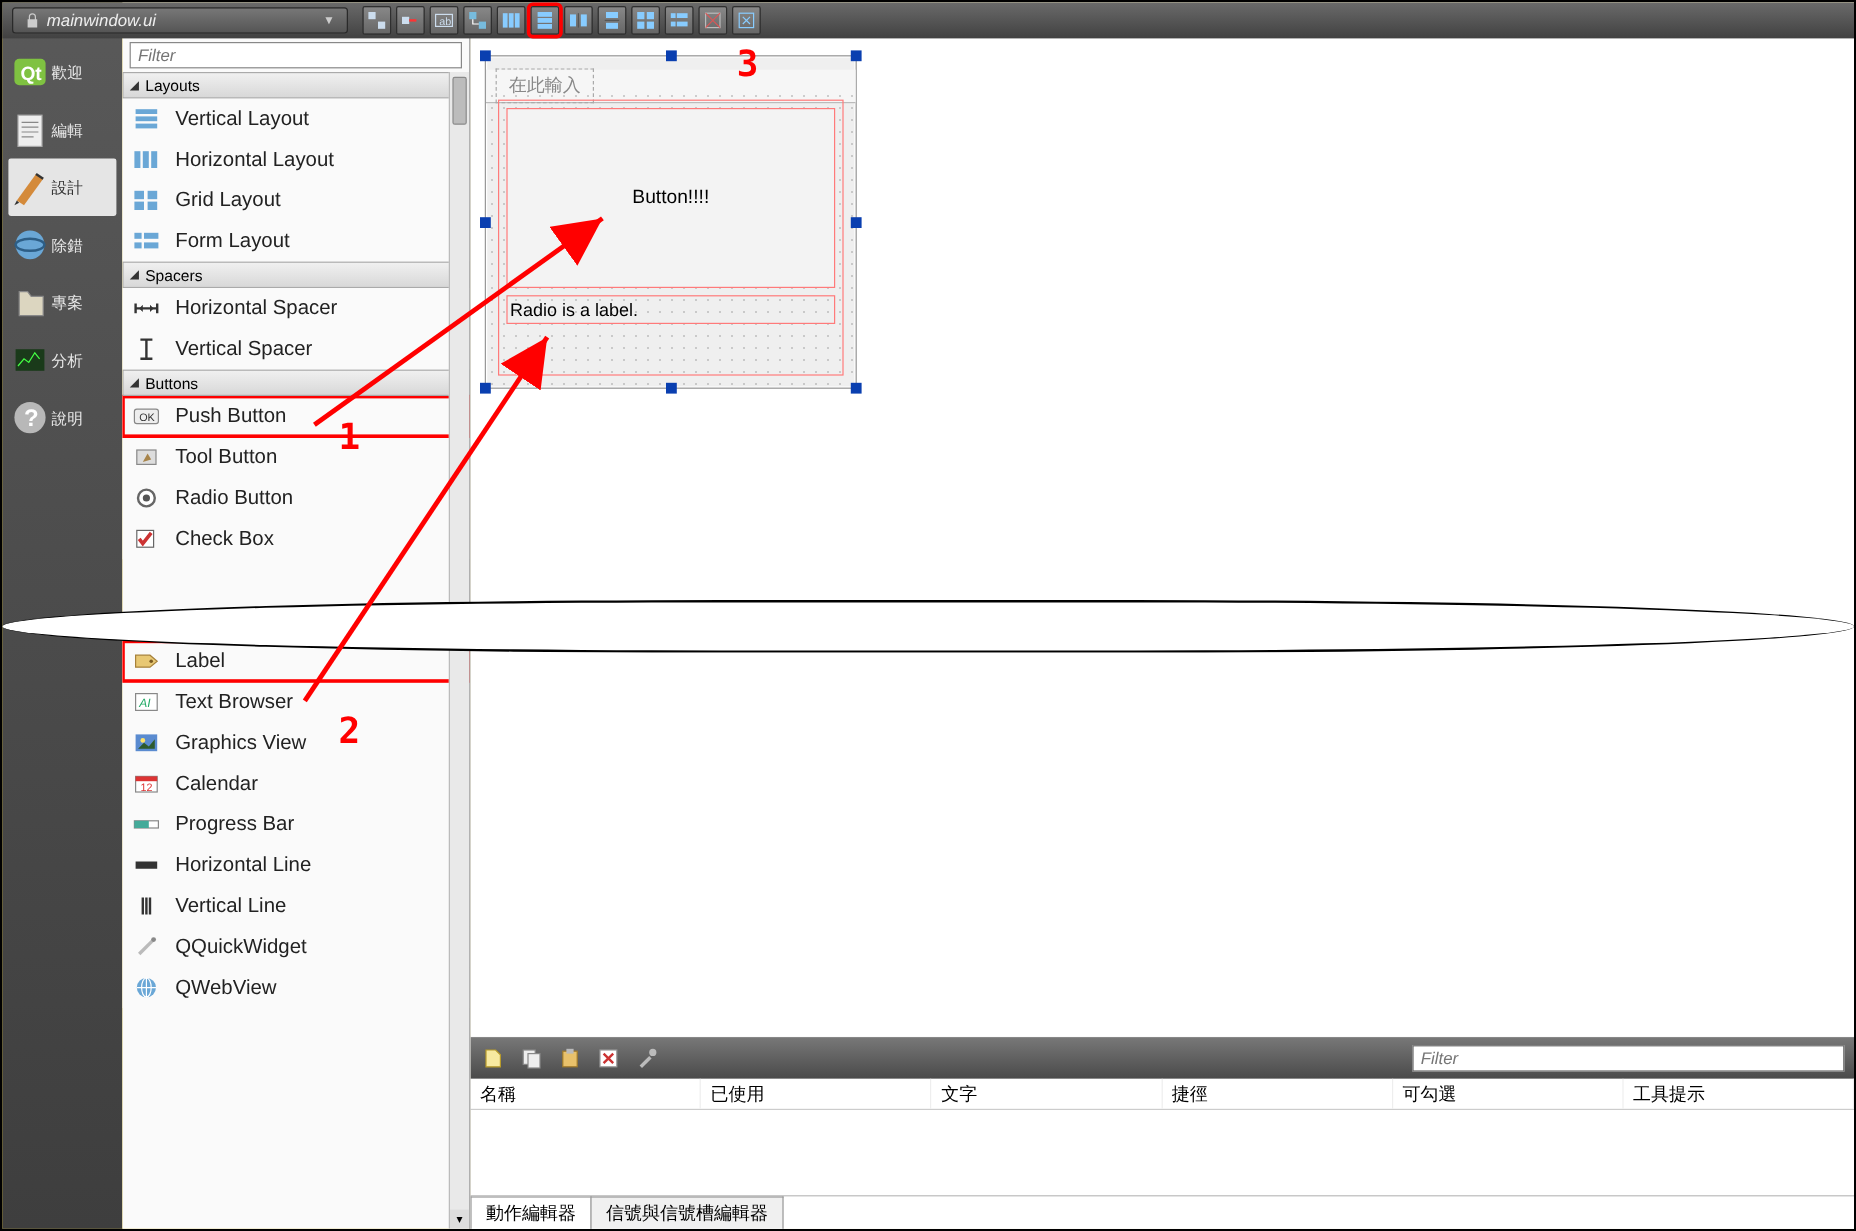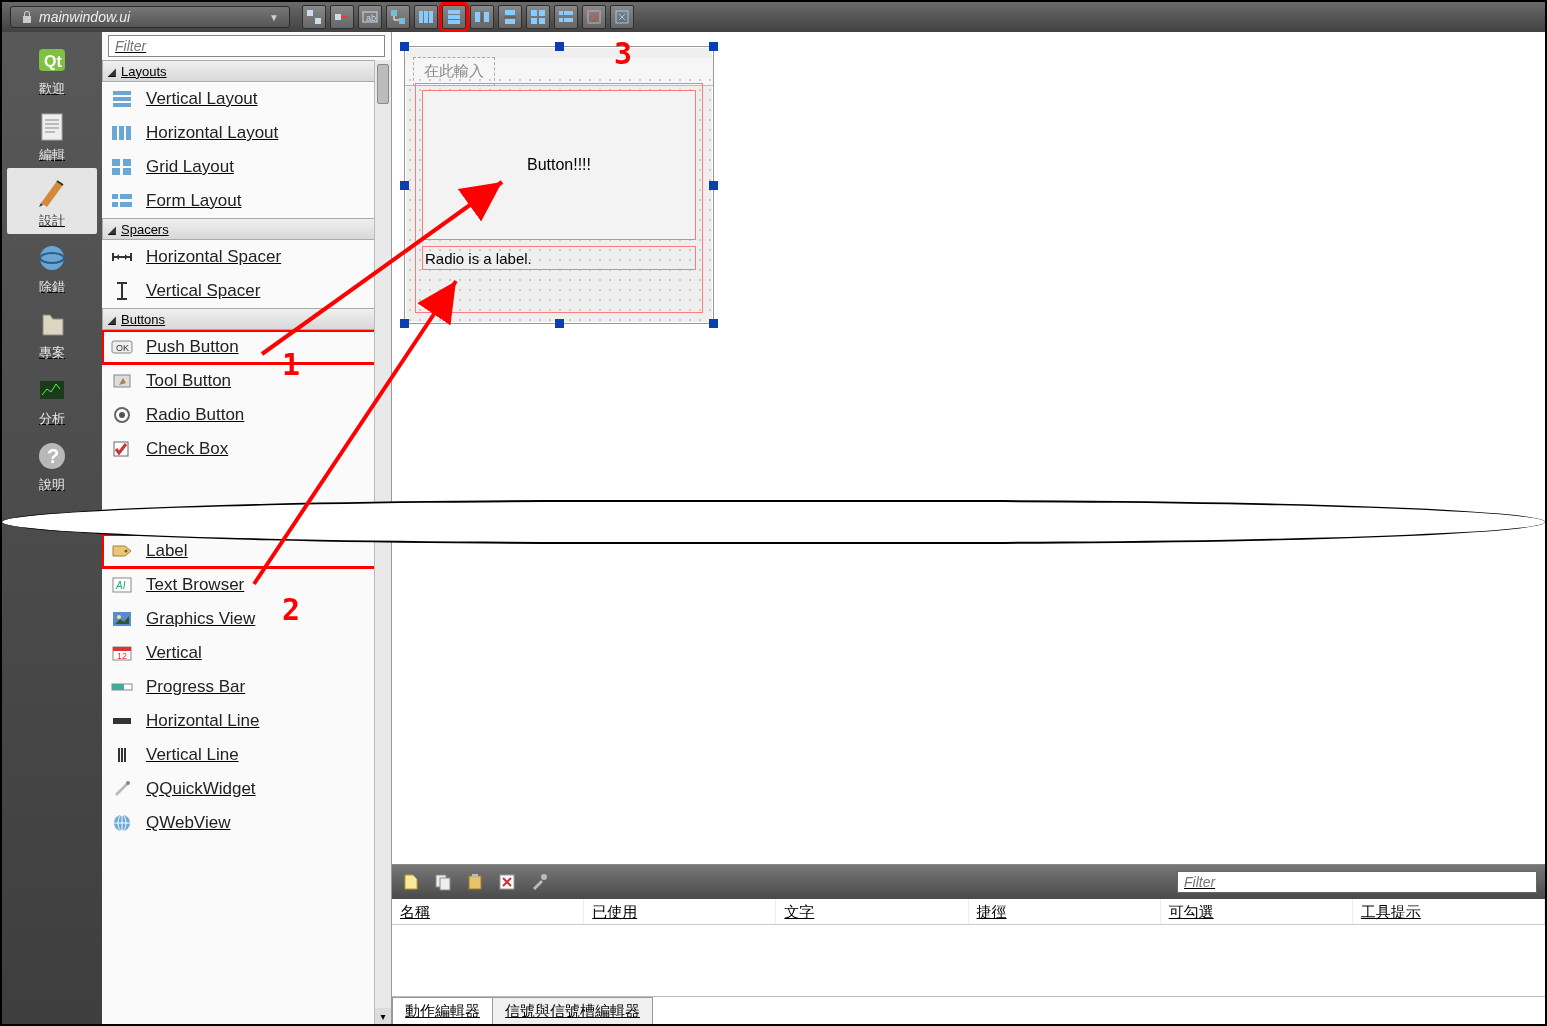--- a/index.html
+++ b/index.html
@@ -1,31 +1,31 @@
 <!DOCTYPE html>
 <html><head>
 <meta charset="utf-8">
 <style>
 * { box-sizing: border-box; margin: 0; padding: 0; font-family: "Segoe UI", "Microsoft JhengHei", sans-serif; }
 body { background: #fff; overflow: hidden; }
-.root { display: flex; width: 1547px; height: 1026px; position: relative; background:#fde047; border:2px solid #000;text-decoration:underline;}
+.root { display: flex; width: 1547px; height: 1026px; position: relative; background:#fde047; border:2px solid #000;}
 
 
 .top-toolbar { position: absolute; top:0; left:0; right:0; height:30px; background: linear-gradient(#6a6a6a,#414141); display:flex; align-items:center; padding:0 4px; color:#ddd; z-index:3;}
 .file-badge { display:flex; align-items:center; gap:6px; background: linear-gradient(#777,#555); border:1px solid #2a2a2a; border-radius:3px; padding:2px 10px; font-size:14px; color:#eee; margin-left:4px; width:280px; font-style: italic; font-family: Georgia, serif;}
 .file-badge .lock { width:12px;height:14px; }
 .file-badge .drop { margin-left:auto; font-size:10px; color:#ccc;}
 .tbtn { width:24px; height:24px; margin:0 2px; display:inline-flex; align-items:center; justify-content:center; background: linear-gradient(#888,#666); border:1px solid #2f2f2f; border-radius:2px; cursor:pointer;}
 .tbtn svg { display:block;}
 .tbtn.sel { outline:3px solid #ff0000; outline-offset:0px;}
 .toolbar-gap { width:10px;}
 
 
 .mode-strip { width:100px; background: linear-gradient(#595959,#3e3e3e); display:flex; flex-direction:column; align-items:center; padding-top:34px; z-index:2;}
-.mode-item { width:90px; display:flex; flex-direction:column; align-items:center; padding:6px 0 4px; color:#e8e8e8; font-size:13px; cursor:pointer;}
+.mode-item { width:90px; display:flex; flex-direction:row; align-items:center; padding:6px 0 4px; color:#e8e8e8; font-size:13px; cursor:pointer;}
 .mode-item.active { background:#e5e5e5; color:#333; border-radius:2px;}
 .mode-icon { width:36px; height:36px; display:flex; align-items:center; justify-content:center; margin-bottom:2px;}
 .mode-label { }
 
 
 .widget-box { width:290px; background:#fafafa; border-right:1px solid #999; padding-top:30px; display:flex; flex-direction:column; z-index:2;}
 .filter { margin:3px 6px; height:22px; border:1px solid #888; padding:0 6px; font-style:italic; font-size:14px; color:#777; background:#fff;}
 .wb-scroll { overflow:hidden; position:relative; flex:1;}
 .wb-group-head { background: linear-gradient(#f0f0f0,#d8d8d8); border:1px solid #aaa; height:22px; display:flex; align-items:center; font-size:15px; position: relative;}
 .wb-group-head .arrow{ width:18px; text-align:center; font-size:10px; color:#333;}
@@ -385,21 +385,21 @@
             <span>Graphics View</span>
           </div>
           <div class="wb-item">
             <span class="wicon">
               <svg width="22" height="18">
                 <rect x="2" y="3" width="18" height="13" fill="#fff" stroke="#888"></rect>
                 <rect x="2" y="3" width="18" height="4" fill="#d33"></rect>
                 <text x="6" y="15" font-size="9" fill="#d33">12</text>
               </svg>
             </span>
-            <span>Vertical</span>
+            <span>Calendar</span>
           </div>
           <div class="wb-item">
             <span class="wicon">
               <svg width="22" height="18">
                 <rect x="1" y="6" width="20" height="6" fill="#fff" stroke="#888"></rect>
                 <rect x="1" y="6" width="12" height="6" fill="#4a9"></rect>
               </svg>
             </span>
             <span>Progress Bar</span>
           </div>

